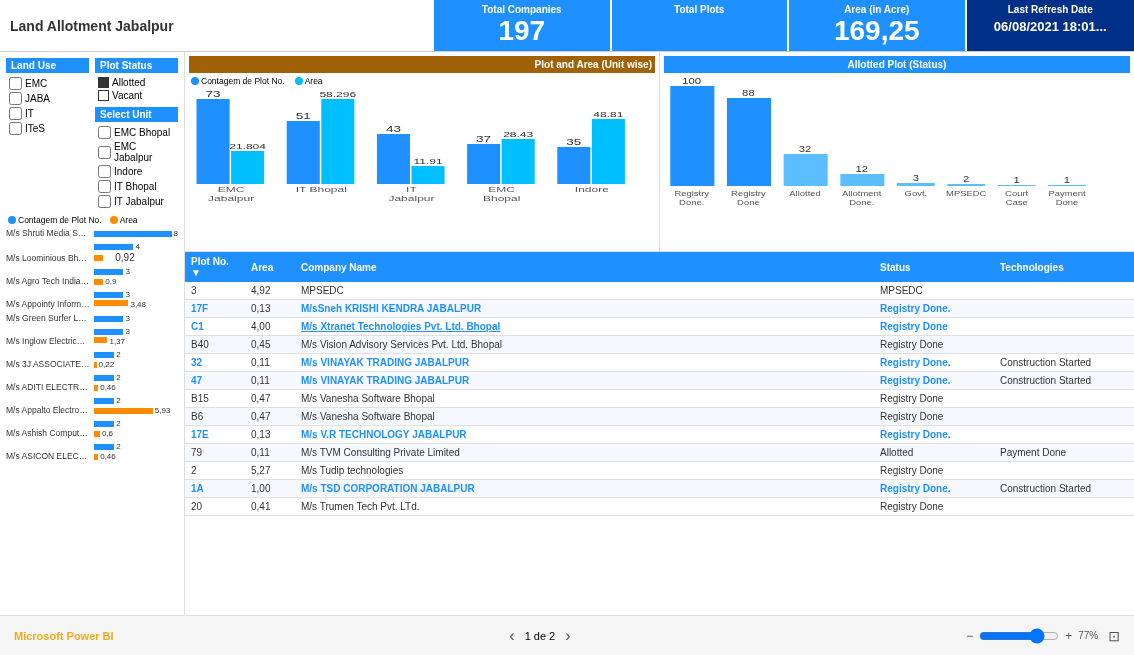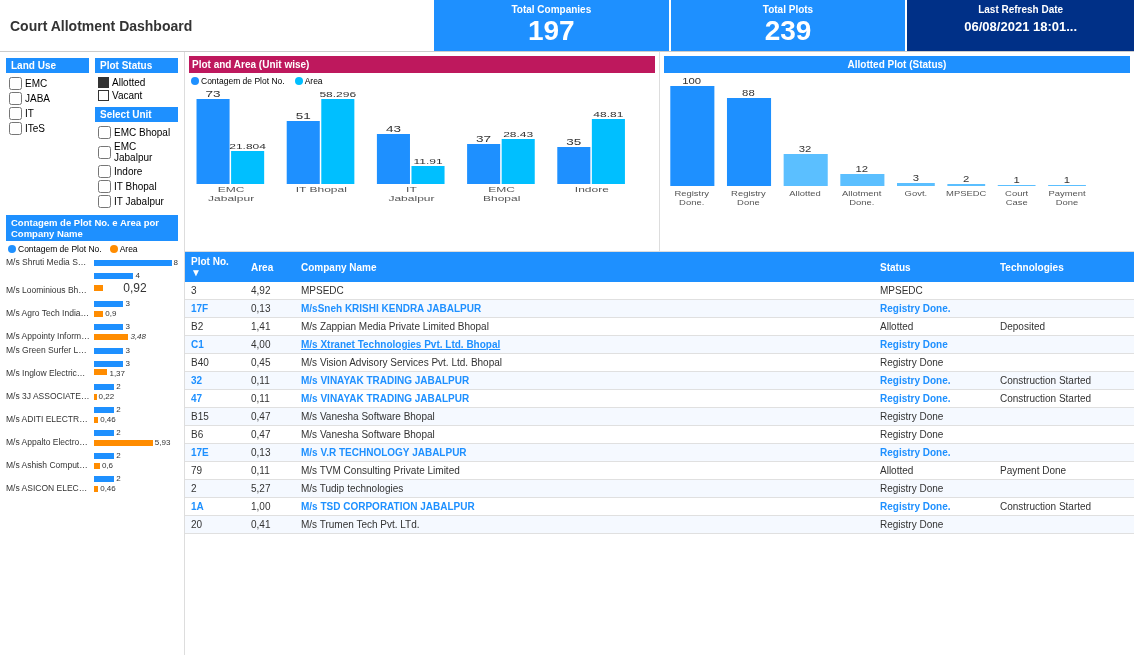--- a/index.html
+++ b/index.html
@@ -12,30 +12,33 @@
     tbody tr:nth-child(even) { background: #f5f9ff; }
     tbody td { padding: 3px 6px; color: #333; }
   </style>
 </head>
 <body>
 
 <div class="dashboard">
 
   <div style="display:flex; background:white; border-bottom:1px solid #ccc;">
     <div style="flex:1; padding:6px 10px; display:flex; align-items:center;">
-      <span style="font-size:14px; font-weight:bold; color:#333;">Court Allotment Dashboard</span>
+      <span style="font-size:14px; font-weight:bold; color:#333;">Land Allotment Jabalpur</span>
     </div>
     <div style="display:flex; min-width:700px;">
       <div style="background:#1e90ff; color:white; text-align:center; padding:4px 20px; flex:1; border-right:2px solid white;">
         <div style="font-size:10px; font-weight:600;">Total Companies</div>
         <div style="font-size:28px; font-weight:bold;">197</div>
       </div>
       <div style="background:#1e90ff; color:white; text-align:center; padding:4px 20px; flex:1; border-right:2px solid white;">
         <div style="font-size:10px; font-weight:600;">Total Plots</div>
-        <div style="font-size:28px; font-weight:bold;">239</div>
+      </div>
+      <div style="background:#1e90ff; color:white; text-align:center; padding:4px 20px; flex:1; border-right:2px solid white;">
+        <div style="font-size:10px; font-weight:600;">Area (in Acre)</div>
+        <div style="font-size:28px; font-weight:bold;">169,25</div>
       </div>
       <div style="background:#003087; color:white; text-align:center; padding:4px 16px; flex:1;">
         <div style="font-size:10px; font-weight:600;">Last Refresh Date</div>
         <div style="font-size:13px; font-weight:bold; margin-top:4px;">06/08/2021 18:01...</div>
       </div>
     </div>
   </div>
 
   <div style="display:flex; flex:1; overflow:hidden;">
 
@@ -91,21 +94,20 @@
               <input type="checkbox" style="">
               <span>IT Bhopal</span>
             </div>
           <div style="display:flex; align-items:center; gap:3px; font-size:10px; padding:1px 3px;">
               <input type="checkbox" style="">
               <span>IT Jabalpur</span>
             </div>
         </div>
       </div>
 
-      <div style="background:#1e90ff; color:white; font-size:9.5px; font-weight:bold; padding:2px 5px; margin-bottom:3px;">Contagem de Plot No. e Area por Company Name</div>
       <div style="display:flex; gap:8px; margin-bottom:3px; font-size:8.5px; padding: 0 2px;">
         <span style="display:flex; align-items:center; gap:2px;"><span style="width:8px;height:8px;border-radius:50%;background:#1e90ff;display:inline-block;"></span>Contagem de Plot No.</span>
         <span style="display:flex; align-items:center; gap:2px;"><span style="width:8px;height:8px;border-radius:50%;background:#ff8c00;display:inline-block;"></span>Area</span>
       </div>
 
       <div id="hbar-container" style="font-size:8.5px;">
           <div style="display: flex; align-items: flex-end; margin-bottom: 4px;">
             <div style="width: 88px; overflow: hidden; text-overflow: ellipsis; white-space: nowrap; text-align: right; padding-right: 4px; font-size: 8.5px; color: rgb(51, 51, 51); flex-shrink: 0;">M/s Shruti Media Servic...</div>
             <div style="flex: 1 1 0%; display: flex; flex-direction: column; gap: 1px;">
               <div style="display: flex; align-items: center;">
@@ -116,21 +118,21 @@
           </div>
           <div style="display: flex; align-items: flex-end; margin-bottom: 4px;">
             <div style="width: 88px; overflow: hidden; text-overflow: ellipsis; white-space: nowrap; text-align: right; padding-right: 4px; font-size: 8.5px; color: rgb(51, 51, 51); flex-shrink: 0;">M/s Loominious Bhopal</div>
             <div style="flex: 1 1 0%; display: flex; flex-direction: column; gap: 1px;">
               <div style="display: flex; align-items: center;">
                 <div style="height: 6px; width: 47%; background: rgb(30, 144, 255);"></div>
                 <span style="font-size: 8px; color: rgb(51, 51, 51); margin-left: 2px; white-space: nowrap;">4</span>
               </div>
               <div style="display: flex; align-items: center;">
                 <div style="height: 6px; width: 11%; background: rgb(255, 140, 0);"></div>
-                <span style="font-size: 12px; color: rgb(51, 51, 51); margin-left: 20px; white-space: nowrap;">0,92</span>
+                <span style="font-size: 10px; color: rgb(51, 51, 51); margin-left: 12px; white-space: nowrap;">0,92</span>
               </div>
             </div>
           </div>
           <div style="display: flex; align-items: flex-end; margin-bottom: 4px;">
             <div style="width: 88px; overflow: hidden; text-overflow: ellipsis; white-space: nowrap; text-align: right; padding-right: 4px; font-size: 8.5px; color: rgb(51, 51, 51); flex-shrink: 0;">M/s Agro Tech India Jaba...</div>
             <div style="flex: 1 1 0%; display: flex; flex-direction: column; gap: 1px;">
               <div style="display: flex; align-items: center;">
                 <div style="height: 6px; width: 35%; background: rgb(30, 144, 255);"></div>
                 <span style="font-size: 8px; color: rgb(51, 51, 51); margin-left: 2px; white-space: nowrap;">3</span>
               </div>
@@ -140,21 +142,21 @@
               </div>
             </div>
           </div>
           <div style="display: flex; align-items: flex-end; margin-bottom: 4px;">
             <div style="width: 88px; overflow: hidden; text-overflow: ellipsis; white-space: nowrap; text-align: right; padding-right: 4px; font-size: 8.5px; color: rgb(51, 51, 51); flex-shrink: 0;">M/s Appointy Informatio...</div>
             <div style="flex: 1 1 0%; display: flex; flex-direction: column; gap: 1px;">
               <div style="display: flex; align-items: center;">
                 <div style="height: 6px; width: 35%; background: rgb(30, 144, 255);"></div>
                 <span style="font-size: 8px; color: rgb(51, 51, 51); margin-left: 2px; white-space: nowrap;">3</span>
               </div>
-              <div style="display: flex; align-items: center; font-style: italic;">
+              <div style="display: flex; align-items: flex-start;">
                 <div style="height: 6px; width: 41%; background: rgb(255, 140, 0);"></div>
                 <span style="font-size: 8px; color: rgb(51, 51, 51); margin-left: 2px; white-space: nowrap;">3,48</span>
               </div>
             </div>
           </div>
           <div style="display: flex; align-items: flex-end; margin-bottom: 4px;">
             <div style="width: 88px; overflow: hidden; text-overflow: ellipsis; white-space: nowrap; text-align: right; padding-right: 4px; font-size: 8.5px; color: rgb(51, 51, 51); flex-shrink: 0;">M/s Green Surfer LLP Bh...</div>
             <div style="flex: 1 1 0%; display: flex; flex-direction: column; gap: 1px;">
               <div style="display: flex; align-items: center;">
                 <div style="height: 6px; width: 35%; background: rgb(30, 144, 255);"></div>
@@ -241,21 +243,21 @@
             </div>
           </div>
         </div>
     </div>
 
     <div style="flex:1; display:flex; flex-direction:column; overflow:hidden;">
 
       <div style="display:flex; height:200px; border-bottom:1px solid #ddd;">
 
         <div style="flex:1; border-right:1px solid #ddd; padding:4px; overflow:hidden;">
-          <div style="background:#be185d; color:white; font-size:10px; font-weight:bold; text-align:left; padding:3px; margin-bottom:3px;">Plot and Area (Unit wise)</div>
+          <div style="background:#a16207; color:white; font-size:10px; font-weight:bold; text-align:right; padding:3px; margin-bottom:3px;">Plot and Area (Unit wise)</div>
           <div style="display:flex; gap:10px; font-size:8.5px; margin-bottom:3px; padding:0 2px;">
             <span style="display:flex;align-items:center;gap:2px;"><span style="width:8px;height:8px;border-radius:50%;background:#1e90ff;display:inline-block;"></span>Contagem de Plot No.</span>
             <span style="display:flex;align-items:center;gap:2px;"><span style="width:8px;height:8px;border-radius:50%;background:#00bfff;display:inline-block;"></span>Area</span>
           </div>
           <svg width="100%" height="145" viewBox="0 0 310 145" preserveAspectRatio="none">
 
             <rect x="5" y="10" width="22" height="85" fill="#1e90ff"></rect>
             <rect x="28" y="62" width="22" height="33" fill="#00bfff"></rect>
             <text x="16" y="8" font-size="9" fill="#333" text-anchor="middle">73</text>
             <text x="39" y="60" font-size="8" fill="#333" text-anchor="middle">21.804</text>
@@ -355,27 +357,20 @@
                 <td>MPSEDC</td>
                 <td></td>
               </tr>
               <tr style="color: rgb(30, 144, 255);">
                 <td style="color: rgb(30, 144, 255); font-weight: 600;">17F</td>
                 <td>0,13</td>
                 <td style="color: rgb(30, 144, 255); font-weight: 600;">M/sSneh KRISHI KENDRA JABALPUR</td>
                 <td style="color: rgb(30, 144, 255); font-weight: 600;">Registry Done.</td>
                 <td></td>
               </tr>
-              <tr>
-                <td>B2</td>
-                <td>1,41</td>
-                <td>M/s Zappian Media Private Limited Bhopal</td>
-                <td>Allotted</td>
-                <td>Deposited</td>
-              </tr>
               <tr style="color: rgb(30, 144, 255);">
                 <td style="color: rgb(30, 144, 255); font-weight: 600;">C1</td>
                 <td>4,00</td>
                 <td style="color: rgb(30, 144, 255); font-weight: 600; text-decoration: underline;">M/s Xtranet Technologies Pvt. Ltd. Bhopal</td>
                 <td style="color: rgb(30, 144, 255); font-weight: 600;">Registry Done</td>
                 <td></td>
               </tr>
               <tr>
                 <td>B40</td>
                 <td>0,45</td>
@@ -445,13 +440,28 @@
                 <td>M/s Trumen Tech Pvt. LTd.</td>
                 <td>Registry Done</td>
                 <td></td>
               </tr>
             </tbody>
         </table>
       </div>
     </div>
   </div>
 
+  <div style="height:40px; background:#f5f5f5; border-top:1px solid #ddd; display:flex; align-items:center; justify-content:space-between; padding:0 14px;">
+    <a href="#" style="color:#f0ac1c; font-size:11px; font-weight:bold; text-decoration:none;">Microsoft Power BI</a>
+    <div style="display:flex; align-items:center; gap:10px;">
+      <button style="background:none; border:none; cursor:pointer; font-size:16px; color:#555;">‹</button>
+      <span style="font-size:11px;">1 de 2</span>
+      <button style="background:none; border:none; cursor:pointer; font-size:16px; color:#555;">›</button>
+    </div>
+    <div style="display:flex; align-items:center; gap:6px;">
+      <span style="font-size:12px; color:#555;">−</span>
+      <input type="range" min="0" max="100" value="77" style="width: 80px;">
+      <span style="font-size:12px; color:#555;">+</span>
+      <span style="font-size:10px; color:#555;">77%</span>
+      <span style="font-size:14px; color:#555; cursor:pointer; margin-left:4px;">⊡</span>
+    </div>
+  </div>
 </div>
 
 </body></html>

